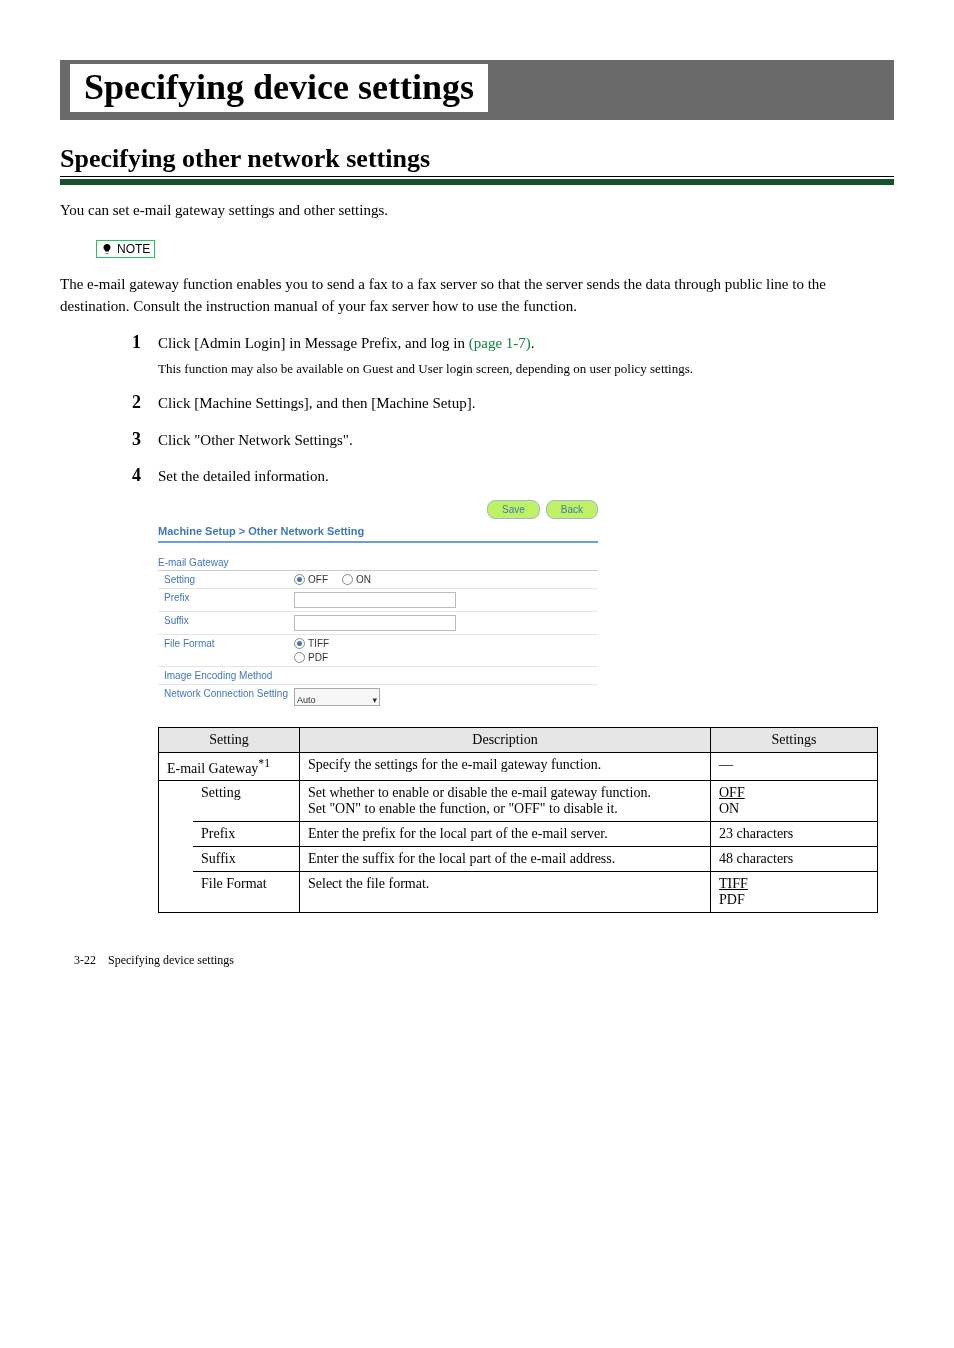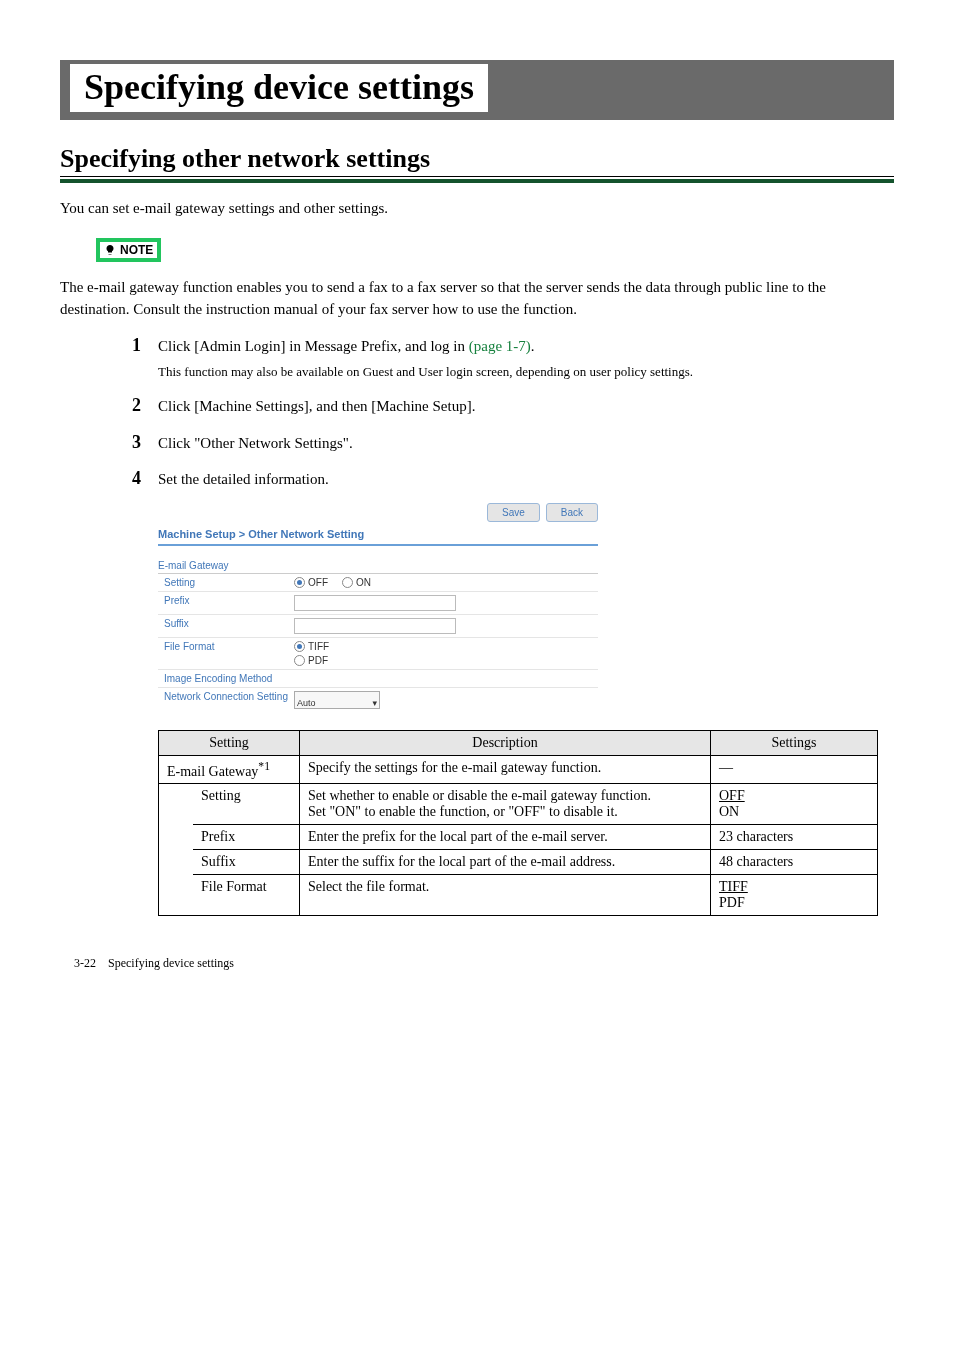--- a/index.html
+++ b/index.html
@@ -34,42 +34,42 @@
   .intro {
     font-size: 15px;
     line-height: 1.5;
     margin-bottom: 30px;
   }
   h2.section {
     font-size: 26px;
     font-weight: bold;
     margin: 0 0 4px 0;
     padding-bottom: 2px;
-    border-bottom: 4px solid #14532d;
+    border-bottom: 6px solid #14532d;
     position: relative;
   }
   h2.section::after {
     content: "";
     display: block;
     border-bottom: 1px solid #000;
     margin-top: 2px;
   }
   .body-text {
     font-size: 15px;
     line-height: 1.5;
     margin: 14px 0;
   }
   .note-badge {
     display: inline-flex;
     align-items: center;
-    border: 4px solid #22c55e;
+    border: 1px solid #22c55e;
     padding: 1px 4px 1px 4px;
     font-family: Arial, sans-serif;
     font-size: 12px;
-    font-weight: bold;
+    font-weight: normal;
     margin-left: 36px;
     margin-top: 4px;
   }
   .note-badge svg {
     width: 12px;
     height: 12px;
     margin-right: 4px;
   }
   .steps {
     margin-left: 72px;
@@ -108,25 +108,25 @@
     margin-bottom: 18px;
   }
   .ui-topbar {
     display: flex;
     justify-content: flex-end;
     gap: 6px;
     margin-bottom: 6px;
   }
   .ui-btn {
     border: 1px solid #9bb8d9;
-    border-radius: 3px;
+    border-radius: 8px;
     padding: 3px 14px;
     font-size: 10px;
     color: #4177b8;
-    background: #e5e5e5;
+    background: #bef264;
   }
   .ui-breadcrumb {
     color: #4177b8;
     font-weight: bold;
     font-size: 11px;
     margin-bottom: 4px;
   }
   .ui-hr-blue {
     border: none;
     border-top: 2px solid #6aa0d8;

